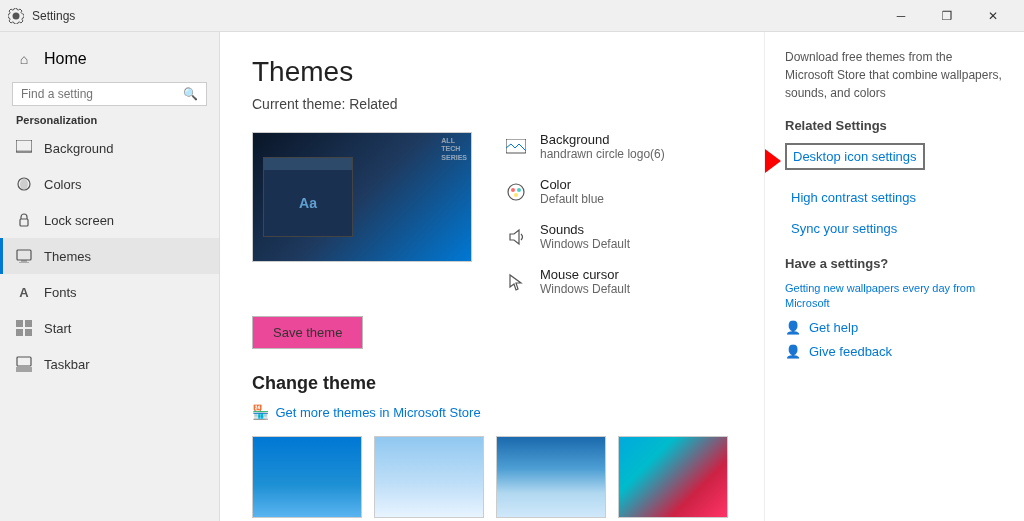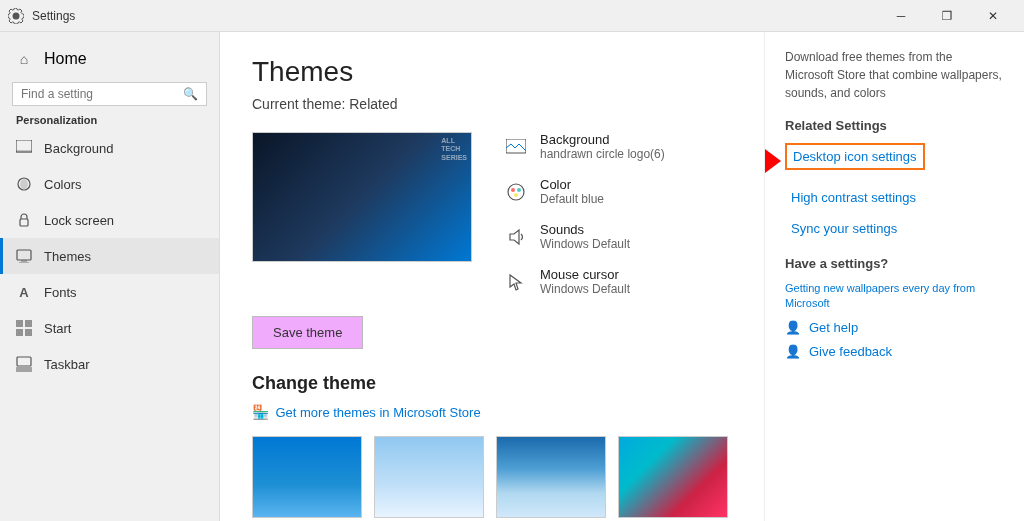--- a/index.html
+++ b/index.html
@@ -236,21 +236,21 @@
       font-size: 13px;
       font-weight: 500;
       color: #222;
     }
     .setting-value {
       font-size: 12px;
       color: #666;
     }
 
     .save-theme-btn {
-      background: #f0abfc;
+      background: #ec4899;
       border: 1px solid #bbb;
       padding: 8px 20px;
       font-size: 13px;
       cursor: pointer;
       color: #333;
       margin-bottom: 24px;
     }
 
     .change-theme-title {
       font-size: 18px;
@@ -352,21 +352,21 @@
     }
 
     .desktop-icon-settings-link {
       display: block;
       font-size: 13px;
       color: #0078d4;
       cursor: pointer;
       margin-bottom: 8px;
       text-decoration: none;
       padding: 4px 6px;
-      border: 2px solid #f97316;
+      border: 2px solid #737373;
       position: relative;
     }
 
     .arrow-indicator {
       position: relative;
       display: flex;
       align-items: center;
       margin-bottom: 8px;
     }
 
@@ -530,20 +530,26 @@
   </div>
 
   <div class="content">
     <h1 class="page-title">Themes</h1>
     <div class="current-theme-label">Current theme: Related</div>
 
     <div class="theme-preview-area">
 
       <div class="theme-preview-img">
         <div class="preview-desktop">
+          <div class="preview-window">
+            <div class="preview-window-bar"></div>
+            <div class="preview-window-body">
+              <span class="preview-aa">Aa</span>
+            </div>
+          </div>
           <div class="preview-text-overlay">ALL<br>TECH<br>SERIES</div>
         </div>
       </div>
 
       <div class="theme-settings">
         <div class="theme-setting-item">
           <div class="setting-icon">
             <svg width="20" height="16" viewBox="0 0 20 16">
                 <rect x="0" y="0" width="20" height="14" rx="1" fill="none" stroke="#555" stroke-width="1.2"></rect>
                 <path d="M0 9 L5 5 L9 9 L13 5 L20 12" fill="none" stroke="#0078d4" stroke-width="1"></path>

